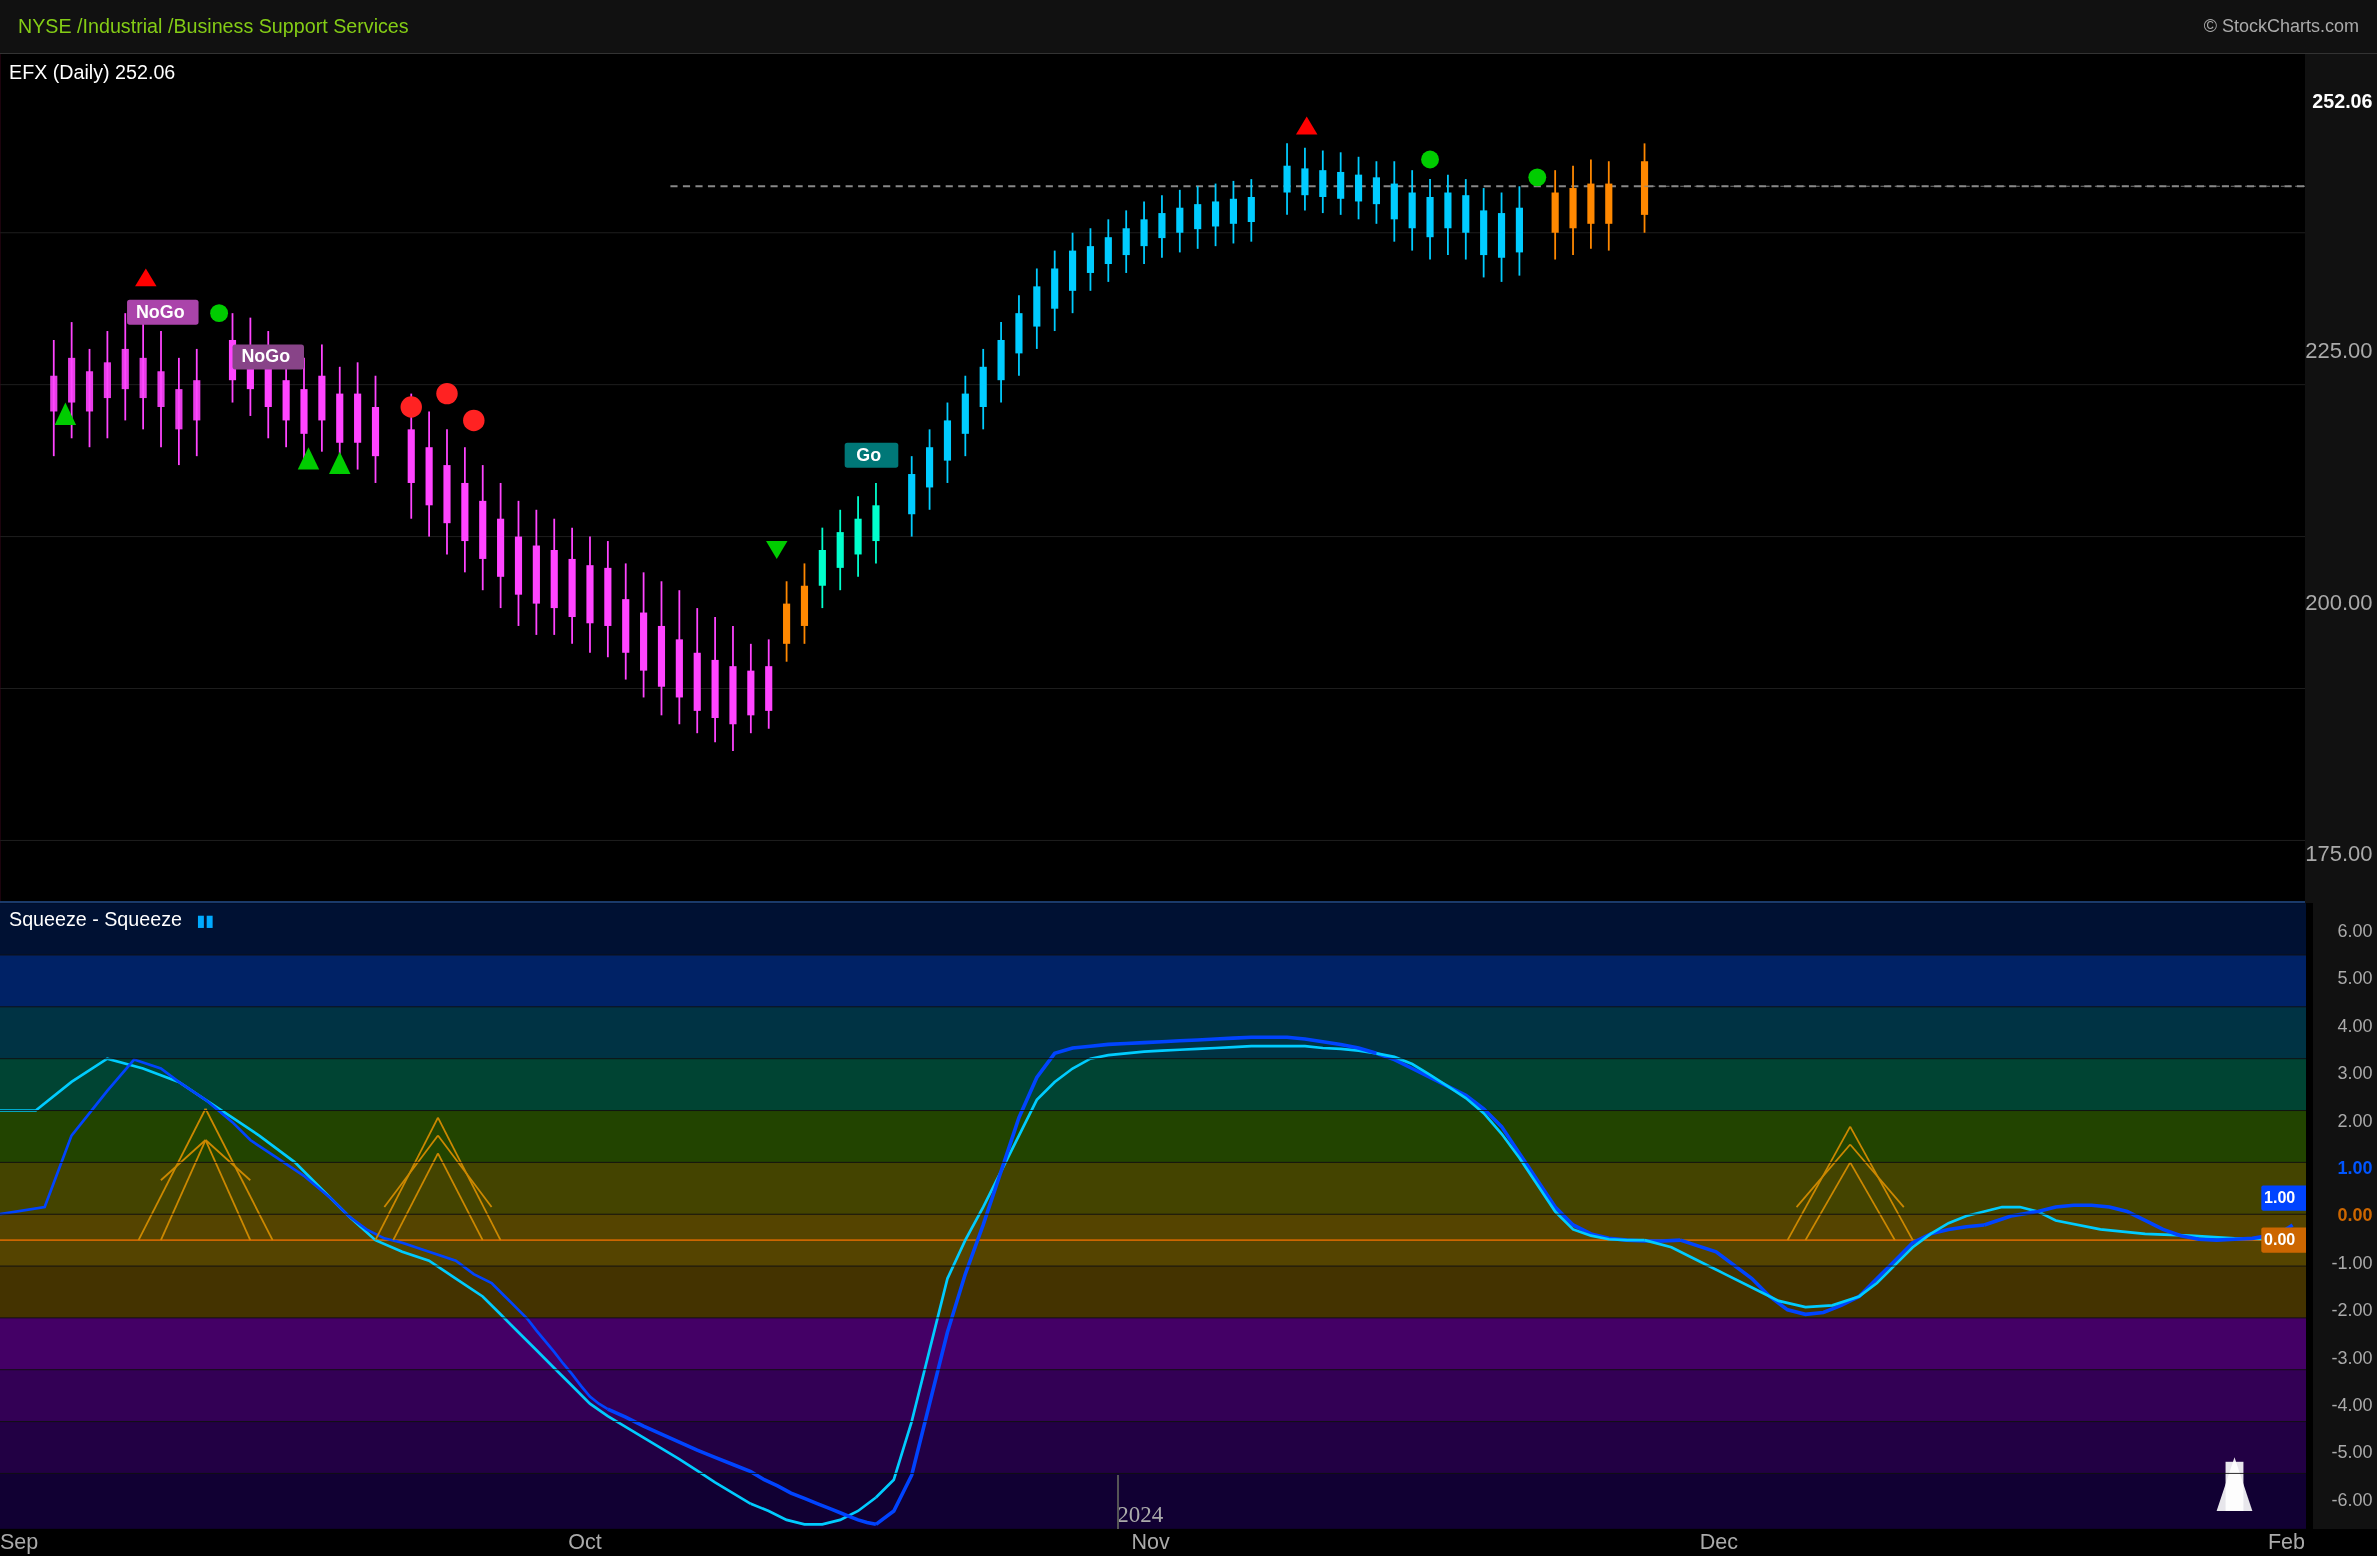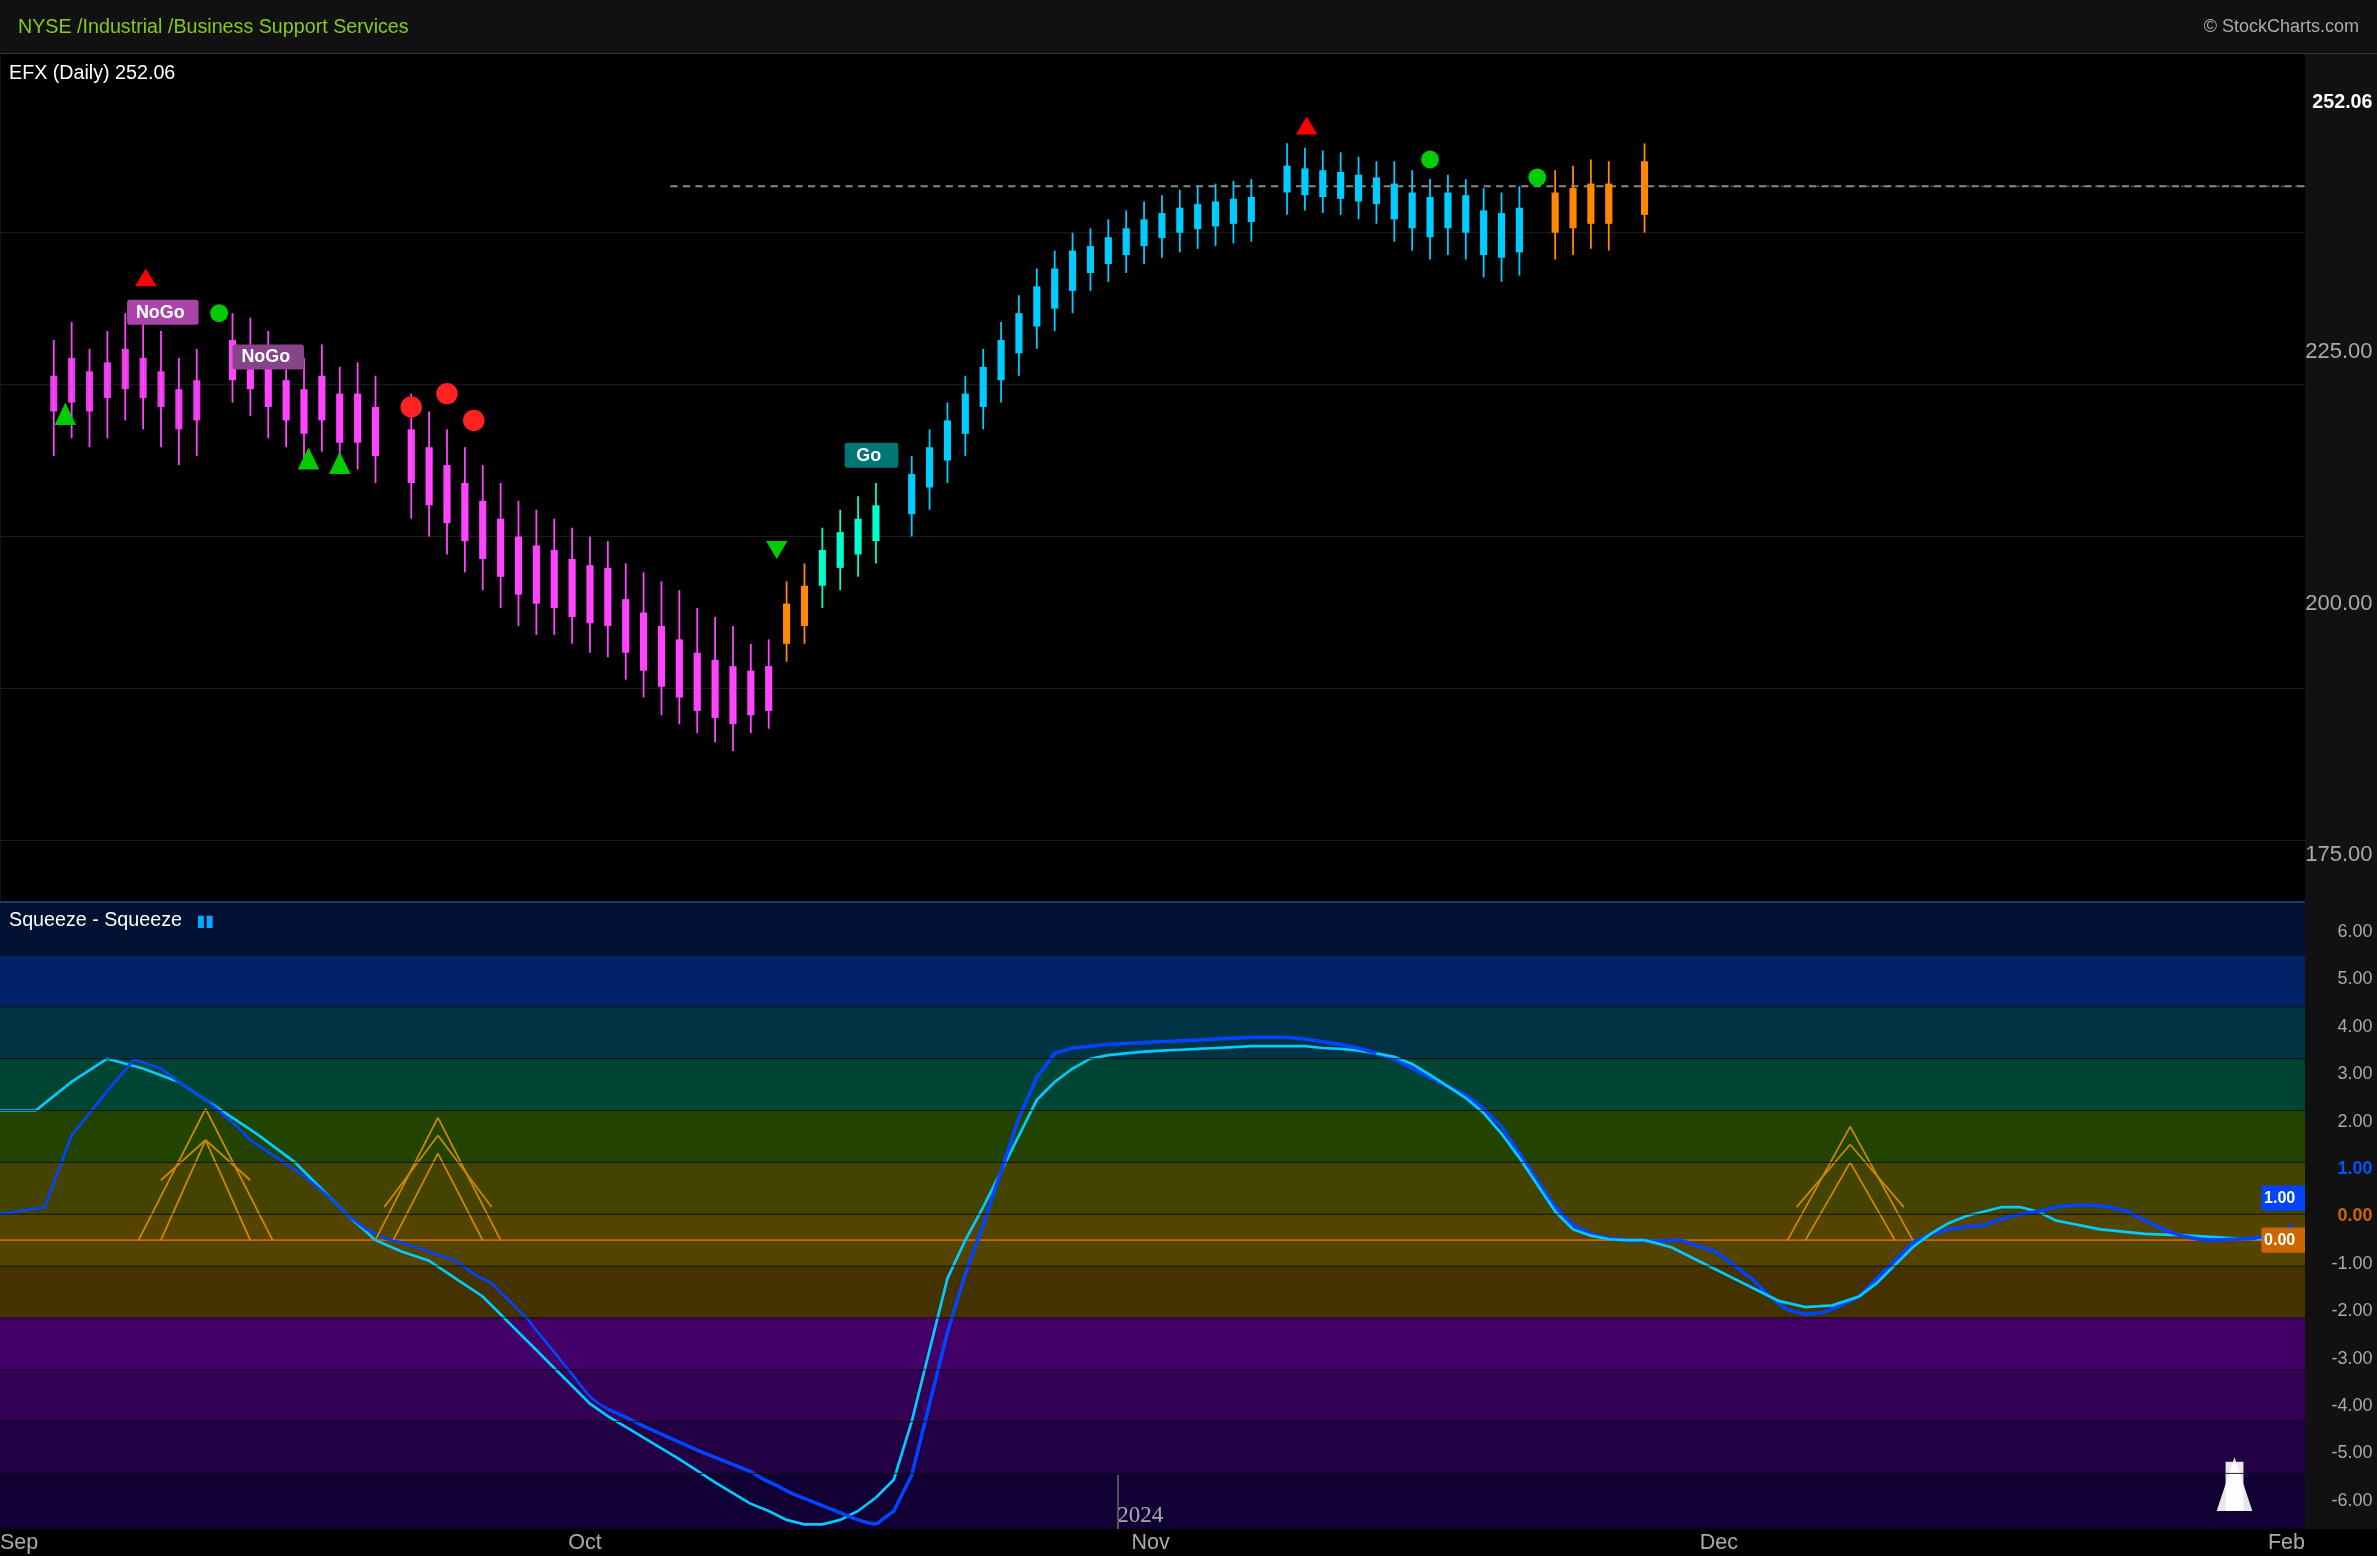--- a/index.html
+++ b/index.html
@@ -35,21 +35,21 @@
       padding: 0 18px;
     }
 
     
     #main-chart {
       position: absolute;
       top: 54px;
       left: 0;
       width: 2306px;
       height: 849px;
-      background: #d946ef;
+      background: #be185d;
       overflow: hidden;
     }
 
     
     #price-axis {
       position: absolute;
       top: 54px;
       right: 0;
       width: 72px;
       height: 849px;
@@ -75,21 +75,21 @@
       height: 626px;
       background: #000;
       overflow: hidden;
     }
 
     
     #osc-axis {
       position: absolute;
       top: 903px;
       right: 0;
-      width: 72px;
+      width: 64px;
       height: 626px;
       background: #111;
       display: flex;
       flex-direction: column;
       justify-content: space-between;
       padding: 18px 4.5px;
       align-items: flex-end;
     }
 
     .osc-tick {

